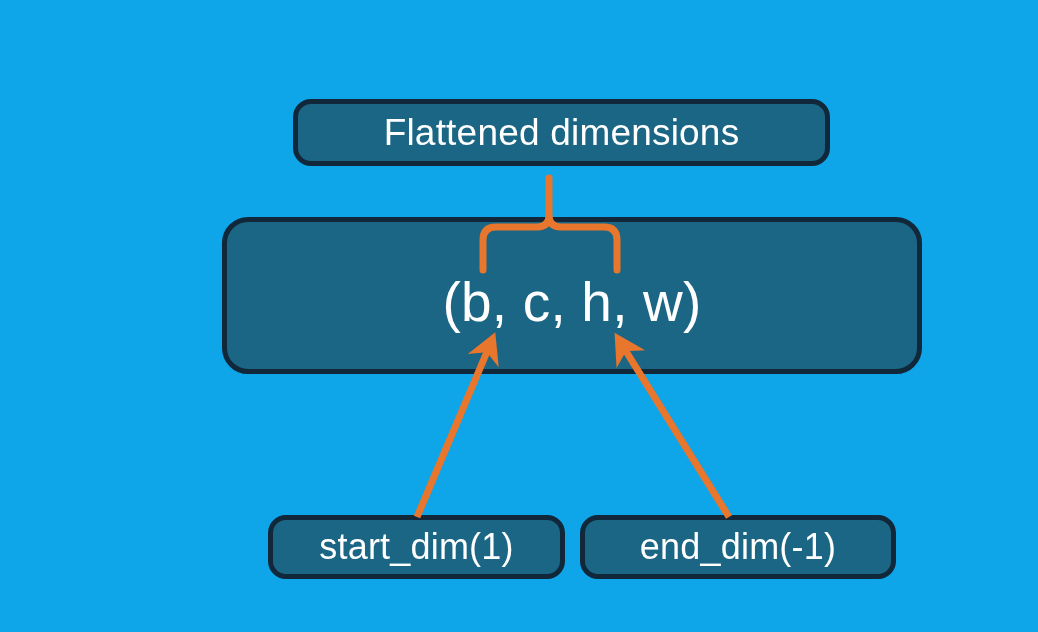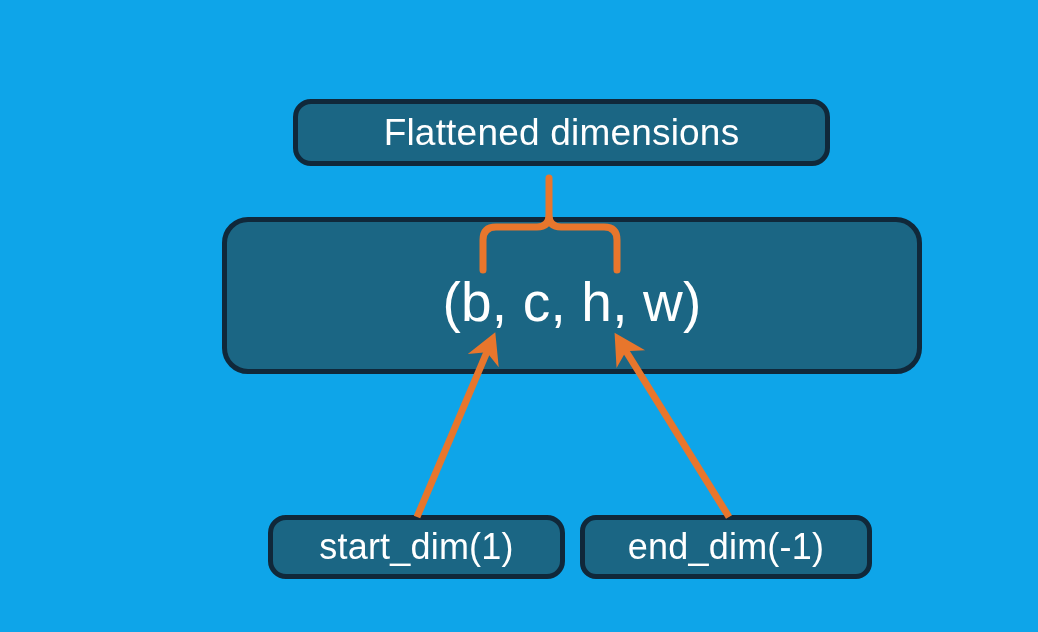--- a/index.html
+++ b/index.html
@@ -60,24 +60,23 @@
   #box-start-dim {
     left: 268px;
     top: 515px;
     width: 297px;
     height: 64px;
     font-size: 36px;
   }
   #box-end-dim {
     left: 580px;
     top: 515px;
-    width: 292px;
+    width: 316px;
     height: 64px;
     font-size: 36px;
-    border-radius: 16px;
   }
   #overlay-connectors {
     position: absolute;
     left: 0;
     top: 0;
     width: 1038px;
     height: 632px;
     z-index: 3;
     pointer-events: none;
   }

